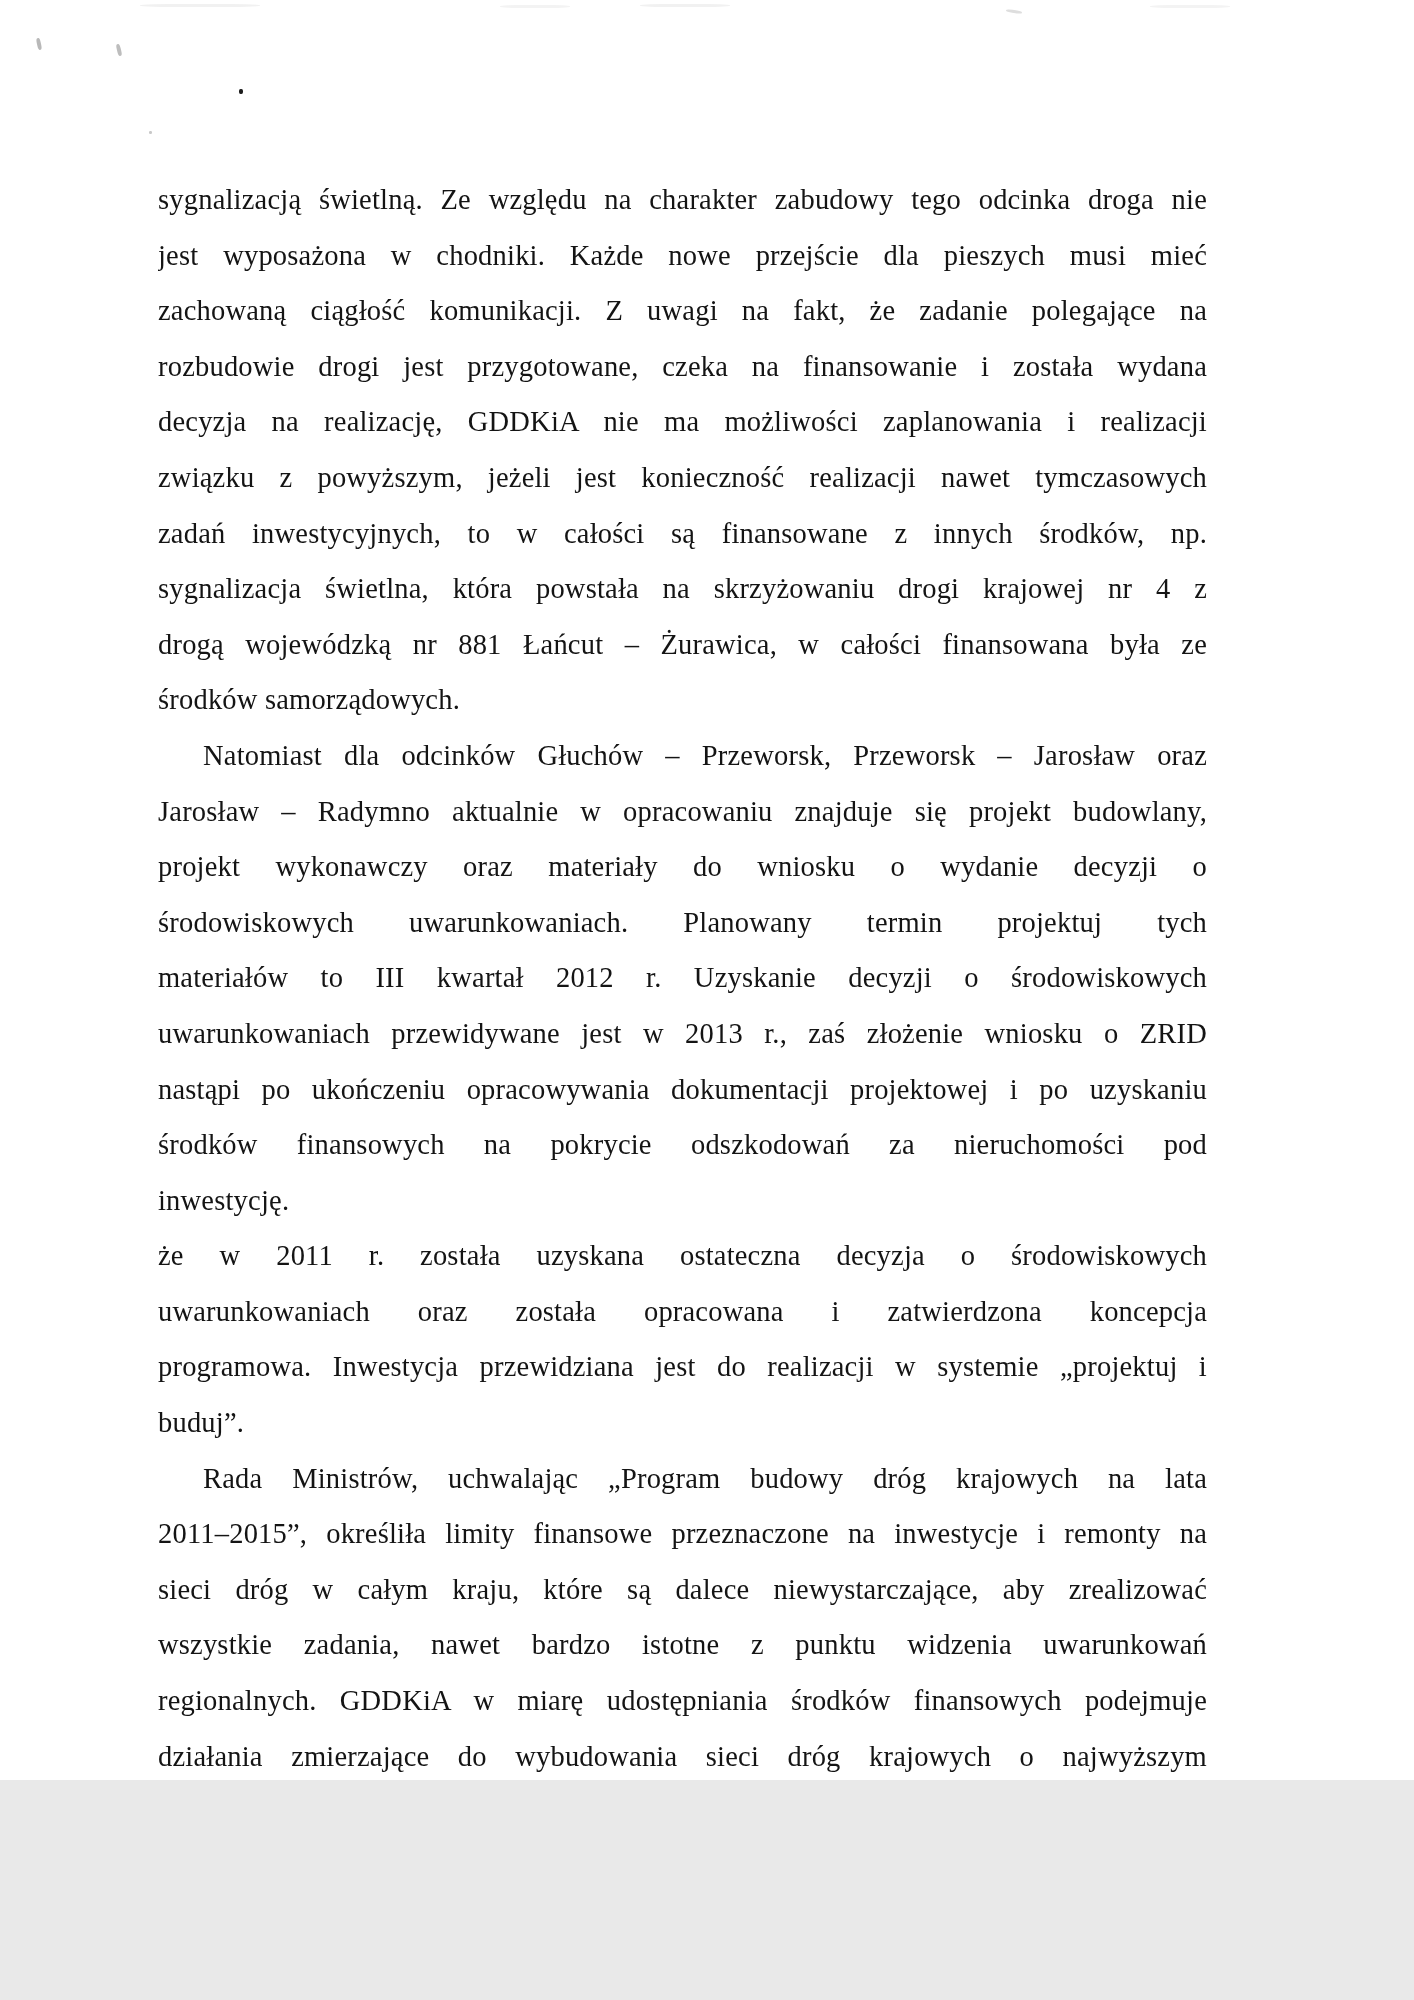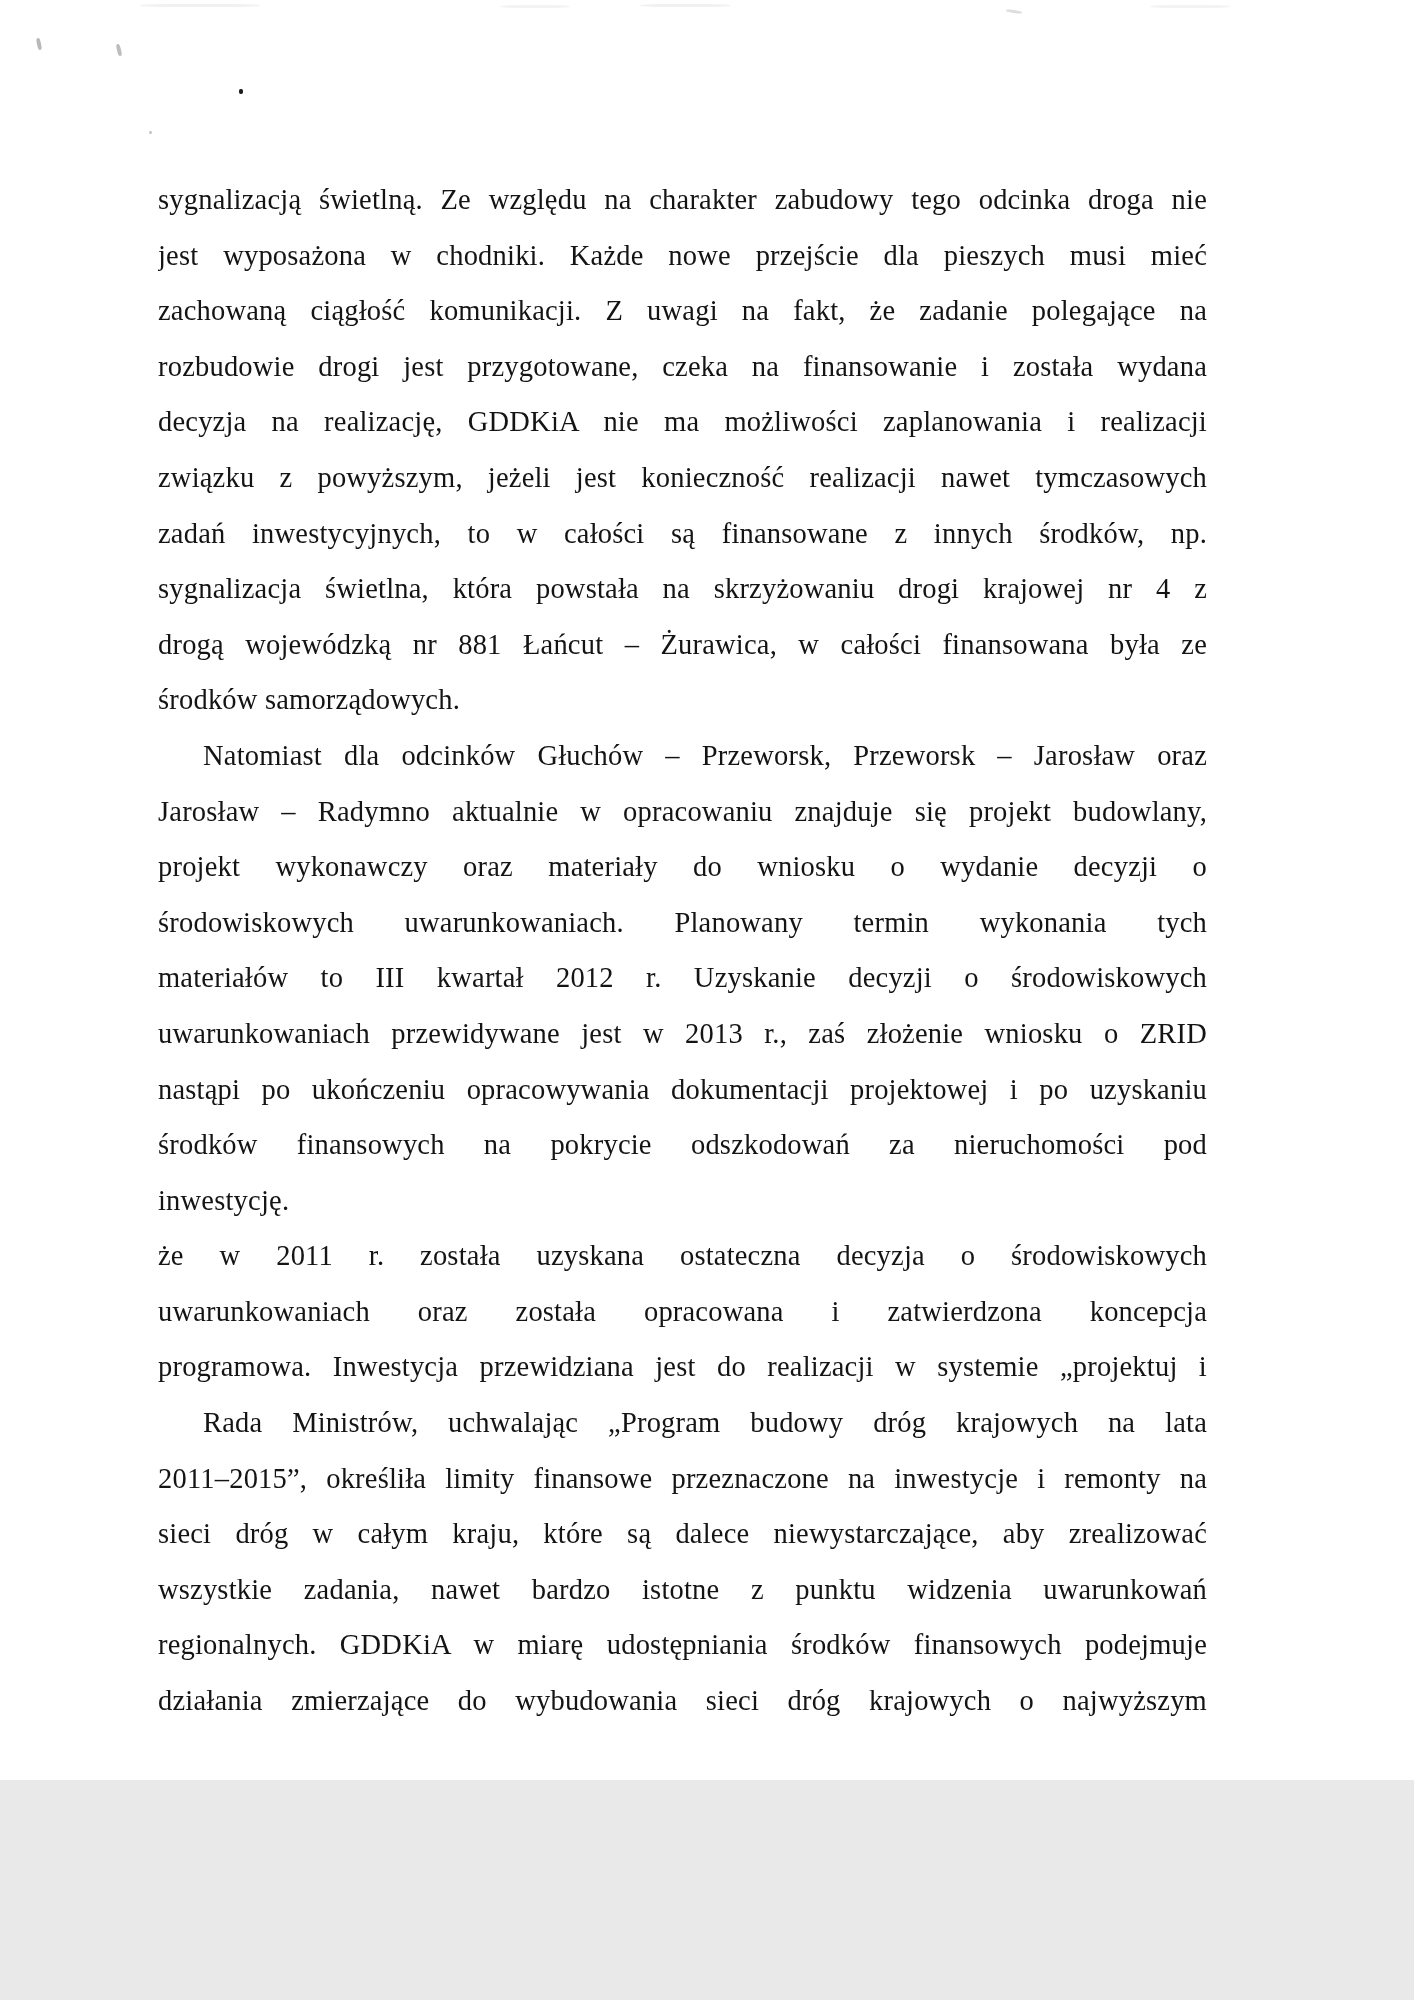--- a/index.html
+++ b/index.html
@@ -58,31 +58,32 @@
         <div class="text-line">związku z powyższym, jeżeli jest konieczność realizacji nawet tymczasowych</div>
         <div class="text-line">zadań inwestycyjnych, to w całości są finansowane z innych środków, np.</div>
         <div class="text-line">sygnalizacja świetlna, która powstała na skrzyżowaniu drogi krajowej nr 4 z</div>
         <div class="text-line">drogą wojewódzką nr 881 Łańcut – Żurawica, w całości finansowana była ze</div>
         <div class="text-line para-end">środków samorządowych.</div>
       </div>
       <div>
         <div class="text-line indent">Natomiast dla odcinków Głuchów – Przeworsk, Przeworsk – Jarosław oraz</div>
         <div class="text-line">Jarosław – Radymno aktualnie w opracowaniu znajduje się projekt budowlany,</div>
         <div class="text-line">projekt wykonawczy oraz materiały do wniosku o wydanie decyzji o</div>
-        <div class="text-line">środowiskowych uwarunkowaniach. Planowany termin wykonania tych</div>
+        <div class="text-line">środowiskowych uwarunkowaniach. Planowany termin projektuj tych</div>
         <div class="text-line">materiałów to III kwartał 2012 r. Uzyskanie decyzji o środowiskowych</div>
         <div class="text-line">uwarunkowaniach przewidywane jest w 2013 r., zaś złożenie wniosku o ZRID</div>
         <div class="text-line">nastąpi po ukończeniu opracowywania dokumentacji projektowej i po uzyskaniu</div>
         <div class="text-line">środków finansowych na pokrycie odszkodowań za nieruchomości pod</div>
         <div class="text-line para-end">inwestycję.</div>
       </div>
       <div>
         <div class="text-line">że w 2011 r. została uzyskana ostateczna decyzja o środowiskowych</div>
         <div class="text-line">uwarunkowaniach oraz została opracowana i zatwierdzona koncepcja</div>
         <div class="text-line">programowa. Inwestycja przewidziana jest do realizacji w systemie „projektuj i</div>
+        <div class="text-line para-end">buduj”.</div>
       </div>
       <div>
         <div class="text-line indent">Rada Ministrów, uchwalając „Program budowy dróg krajowych na lata</div>
         <div class="text-line">2011–2015”, określiła limity finansowe przeznaczone na inwestycje i remonty na</div>
         <div class="text-line">sieci dróg w całym kraju, które są dalece niewystarczające, aby zrealizować</div>
         <div class="text-line">wszystkie zadania, nawet bardzo istotne z punktu widzenia uwarunkowań</div>
         <div class="text-line">regionalnych. GDDKiA w miarę udostępniania środków finansowych podejmuje</div>
         <div class="text-line">działania zmierzające do wybudowania sieci dróg krajowych o najwyższym</div>
       </div>
     </div>

